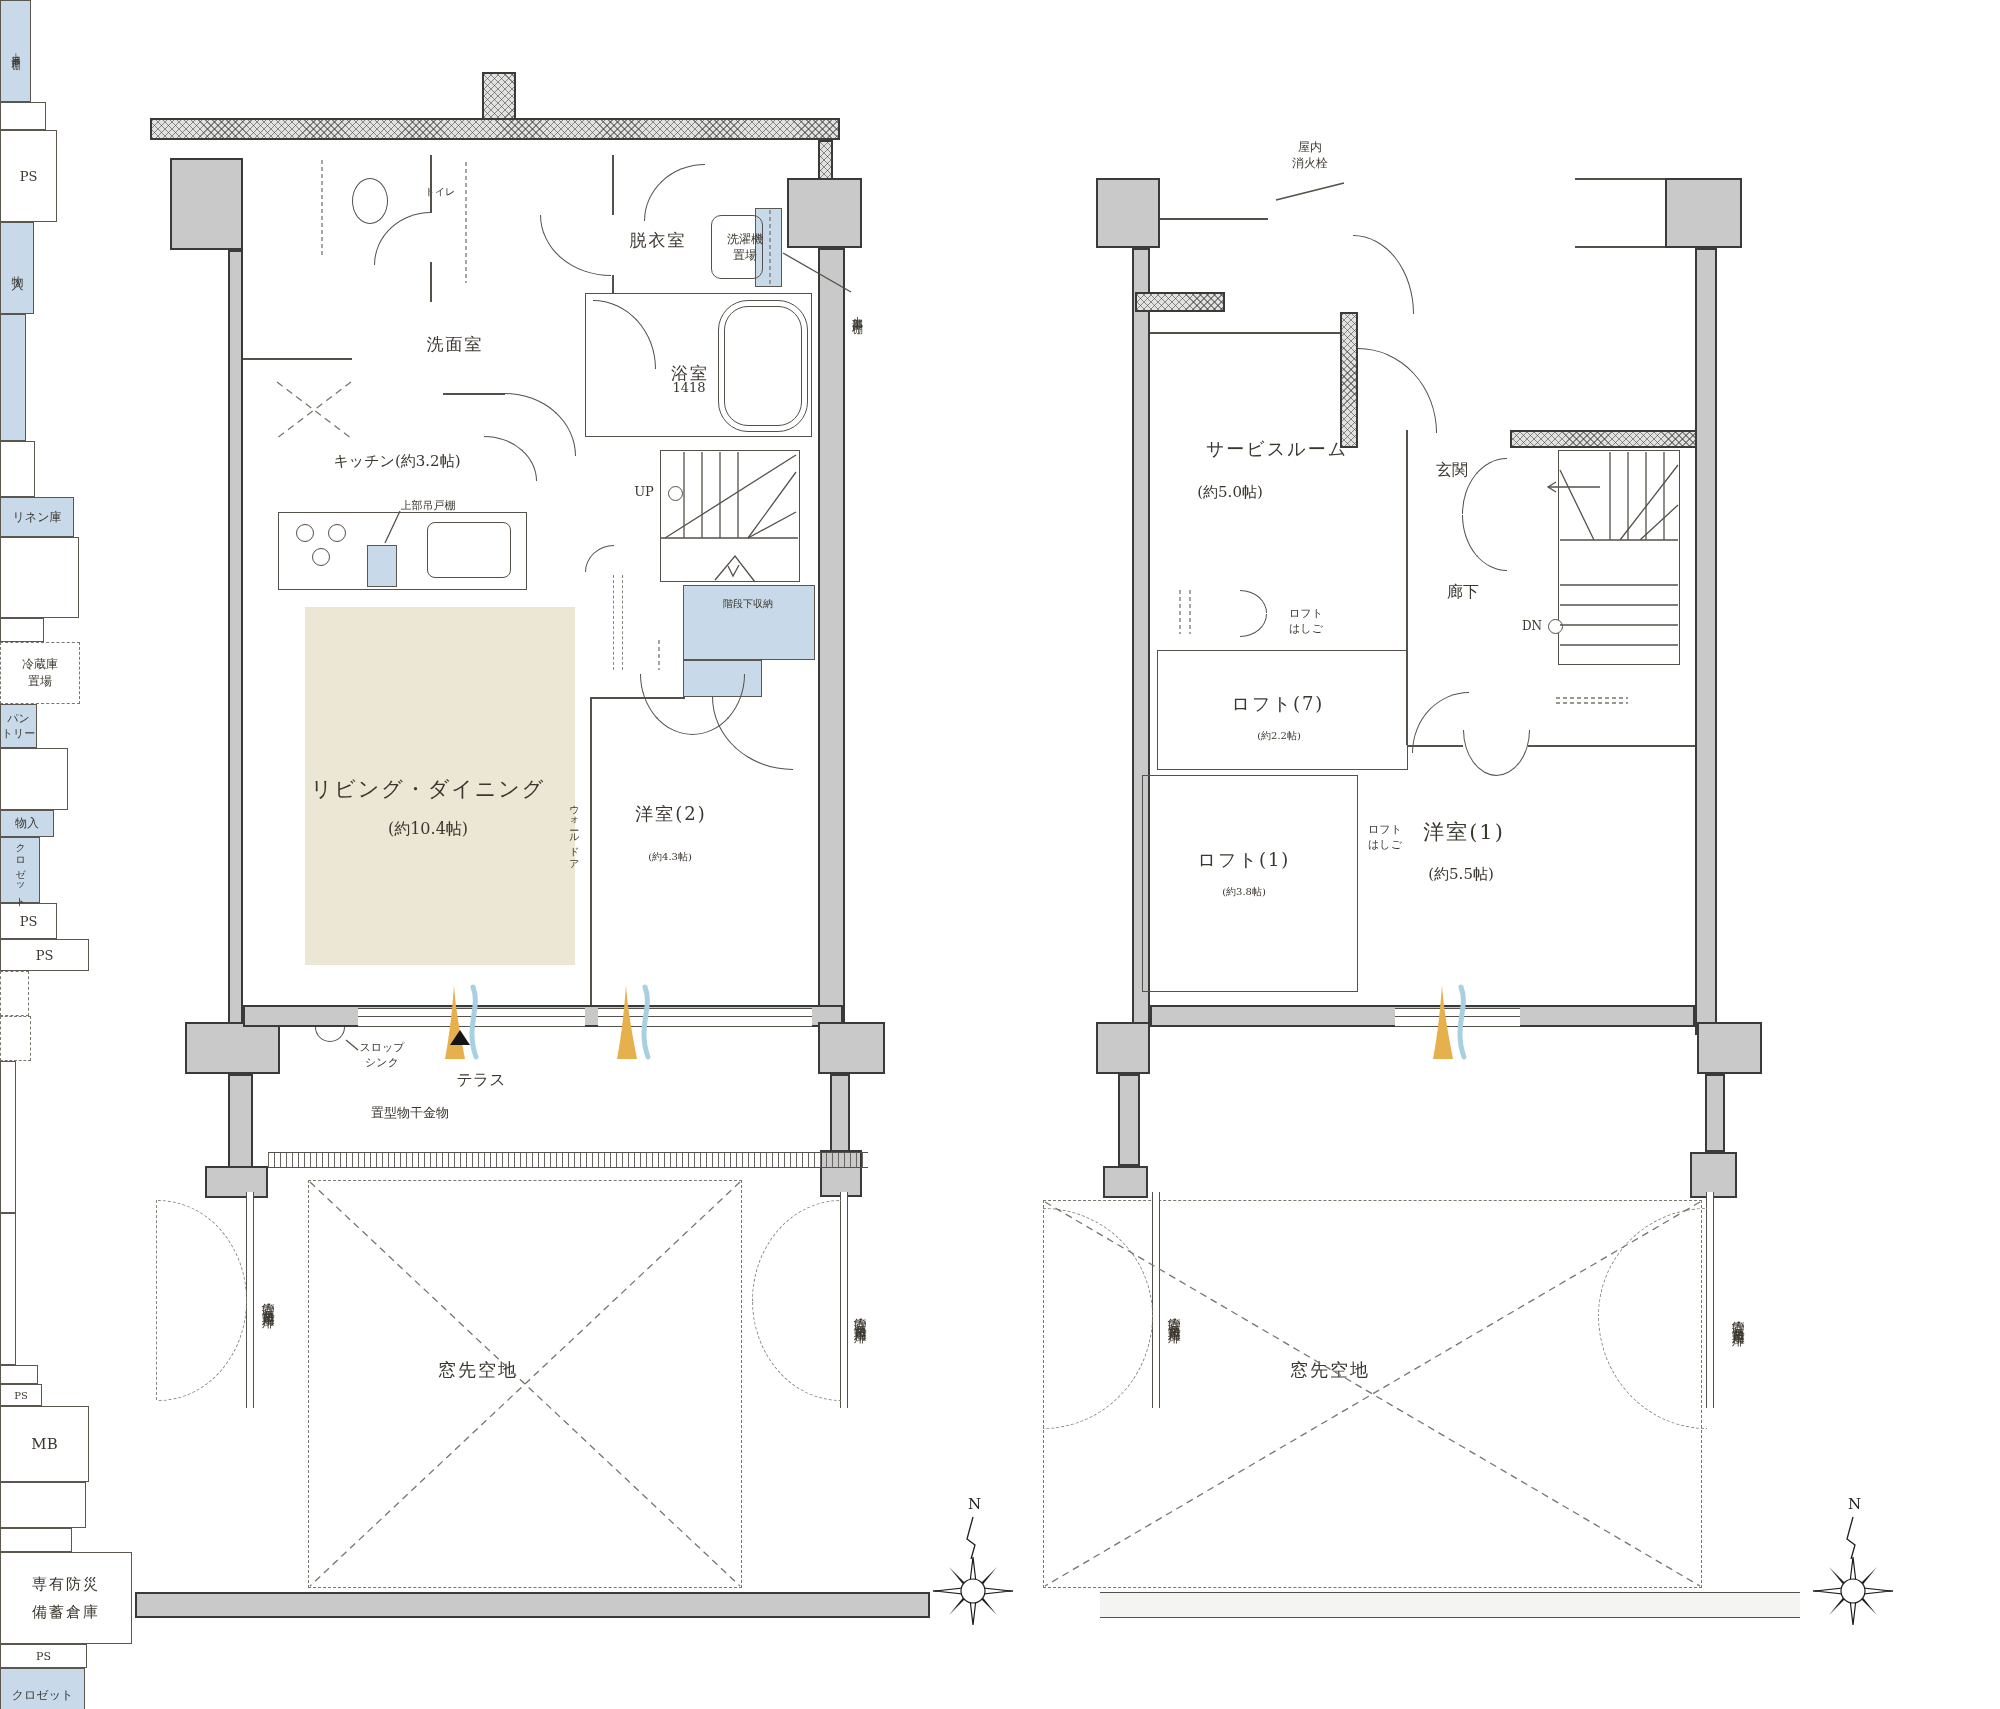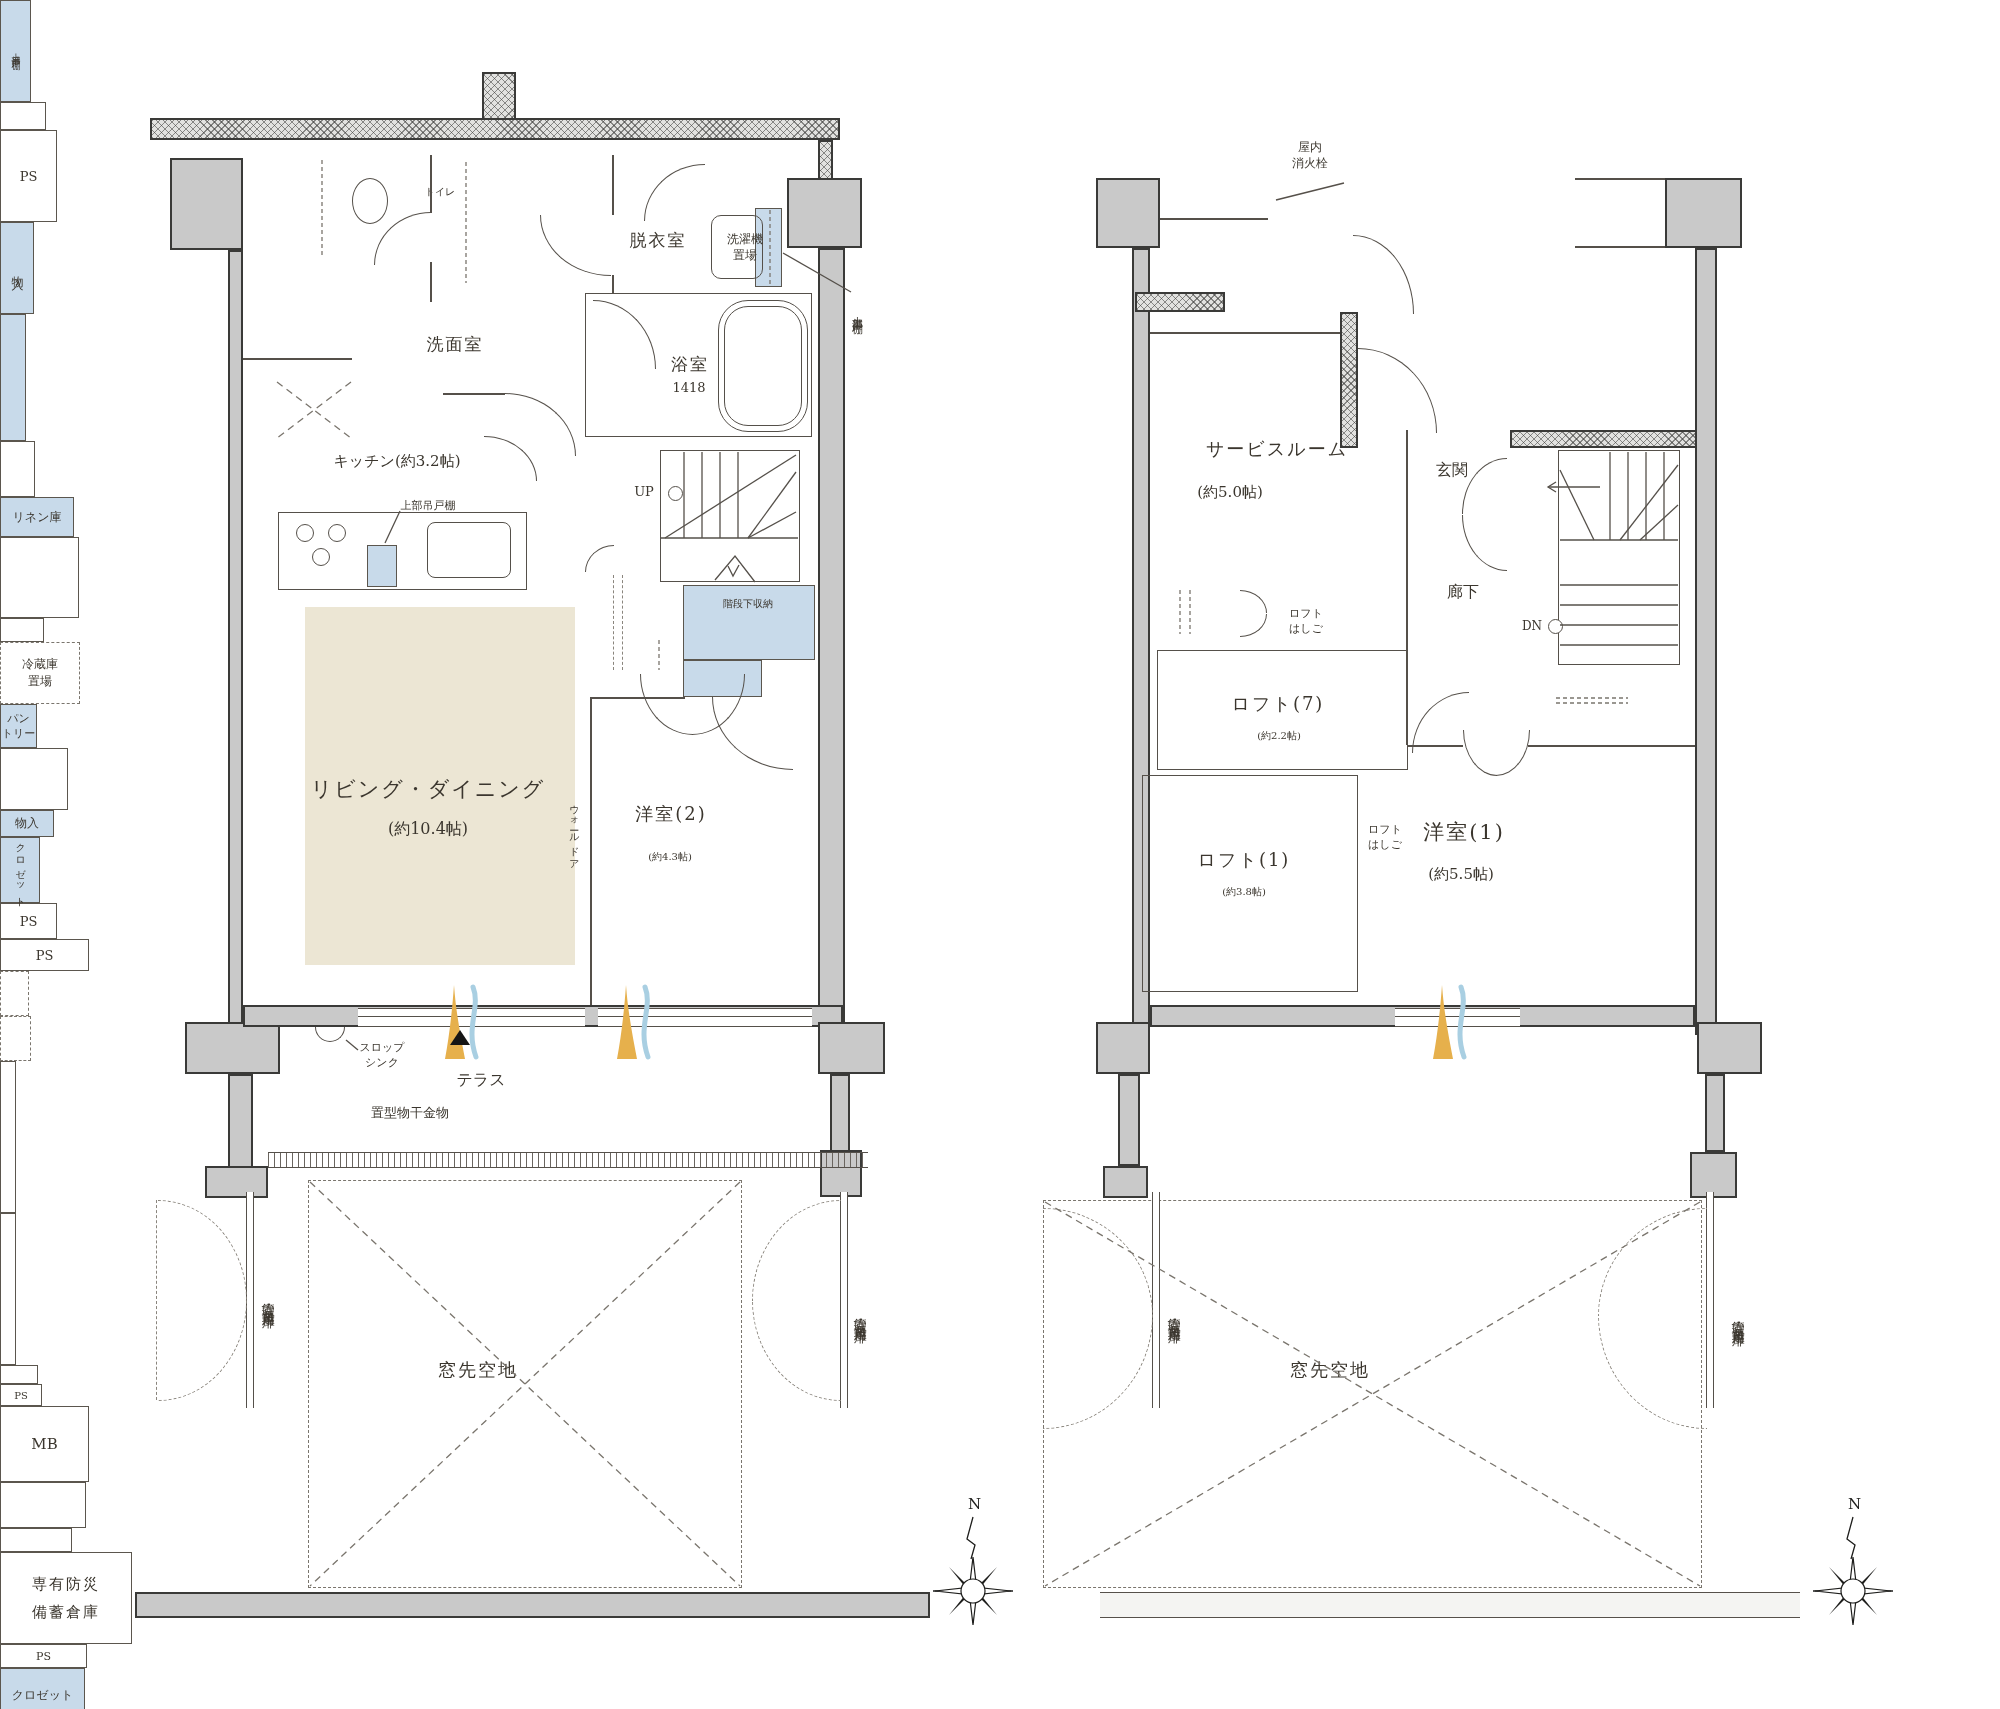--- a/index.html
+++ b/index.html
@@ -102,21 +102,21 @@
   <div class="abs" style="left:711px;top:215px;width:52px;height:64px;border:1.3px solid #55504a;border-radius:10px"></div>
   <div class="lbl f12 pre" style="left:745px;top:247px">洗濯機
 置場</div>
   <div class="lbl v f11" style="left:856px;top:312px">上部吊戸棚</div>
 
   <div class="abs obox" style="left:585px;top:293px;width:227px;height:144px"></div>
   <div class="abs" style="left:718px;top:300px;width:90px;height:132px;border:1.3px solid #55504a;border-radius:30px"></div>
   <div class="abs" style="left:724px;top:306px;width:78px;height:120px;border:1px solid #55504a;border-radius:24px"></div>
   <div class="wbox" style="left:600px;top:408px;width:42px;height:22px"></div>
   <div class="arc arc-tr" style="left:593px;top:300px;width:62px;height:68px"></div>
-  <div class="lbl f17" style="left:690px;top:364px">浴室</div>
+  <div class="lbl f17" style="left:690px;top:373px">浴室</div>
   <div class="lbl f13" style="left:689px;top:388px">1418</div>
 
   <div class="dashbox" style="left:275px;top:380px;width:78px;height:60px">
     <span class="f12 pre">冷蔵庫
 置場</span>
     </div>
   <div class="lbl f15" style="left:397px;top:461px">キッチン(約3.2帖)</div>
   <div class="blue" style="left:482px;top:392px;width:35px;height:42px">
     <span class="f11 pre">パン
 トリー</span>

